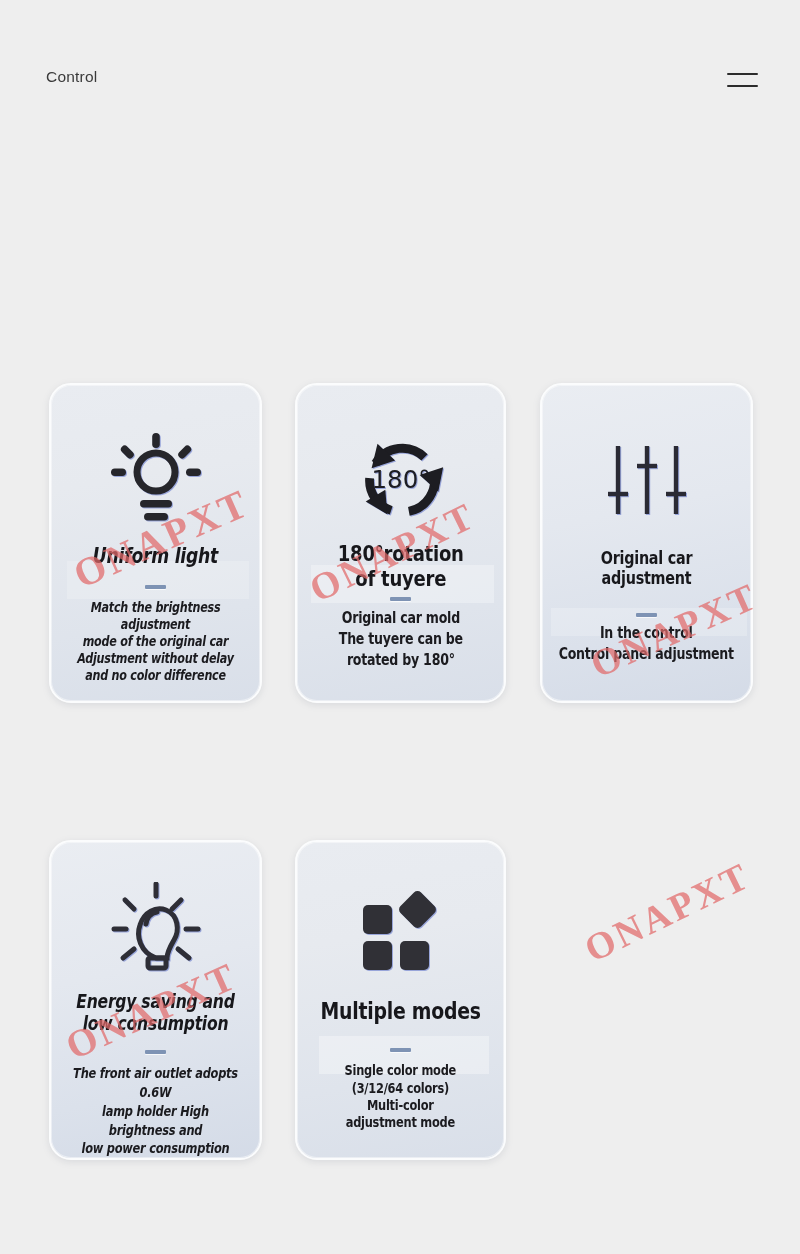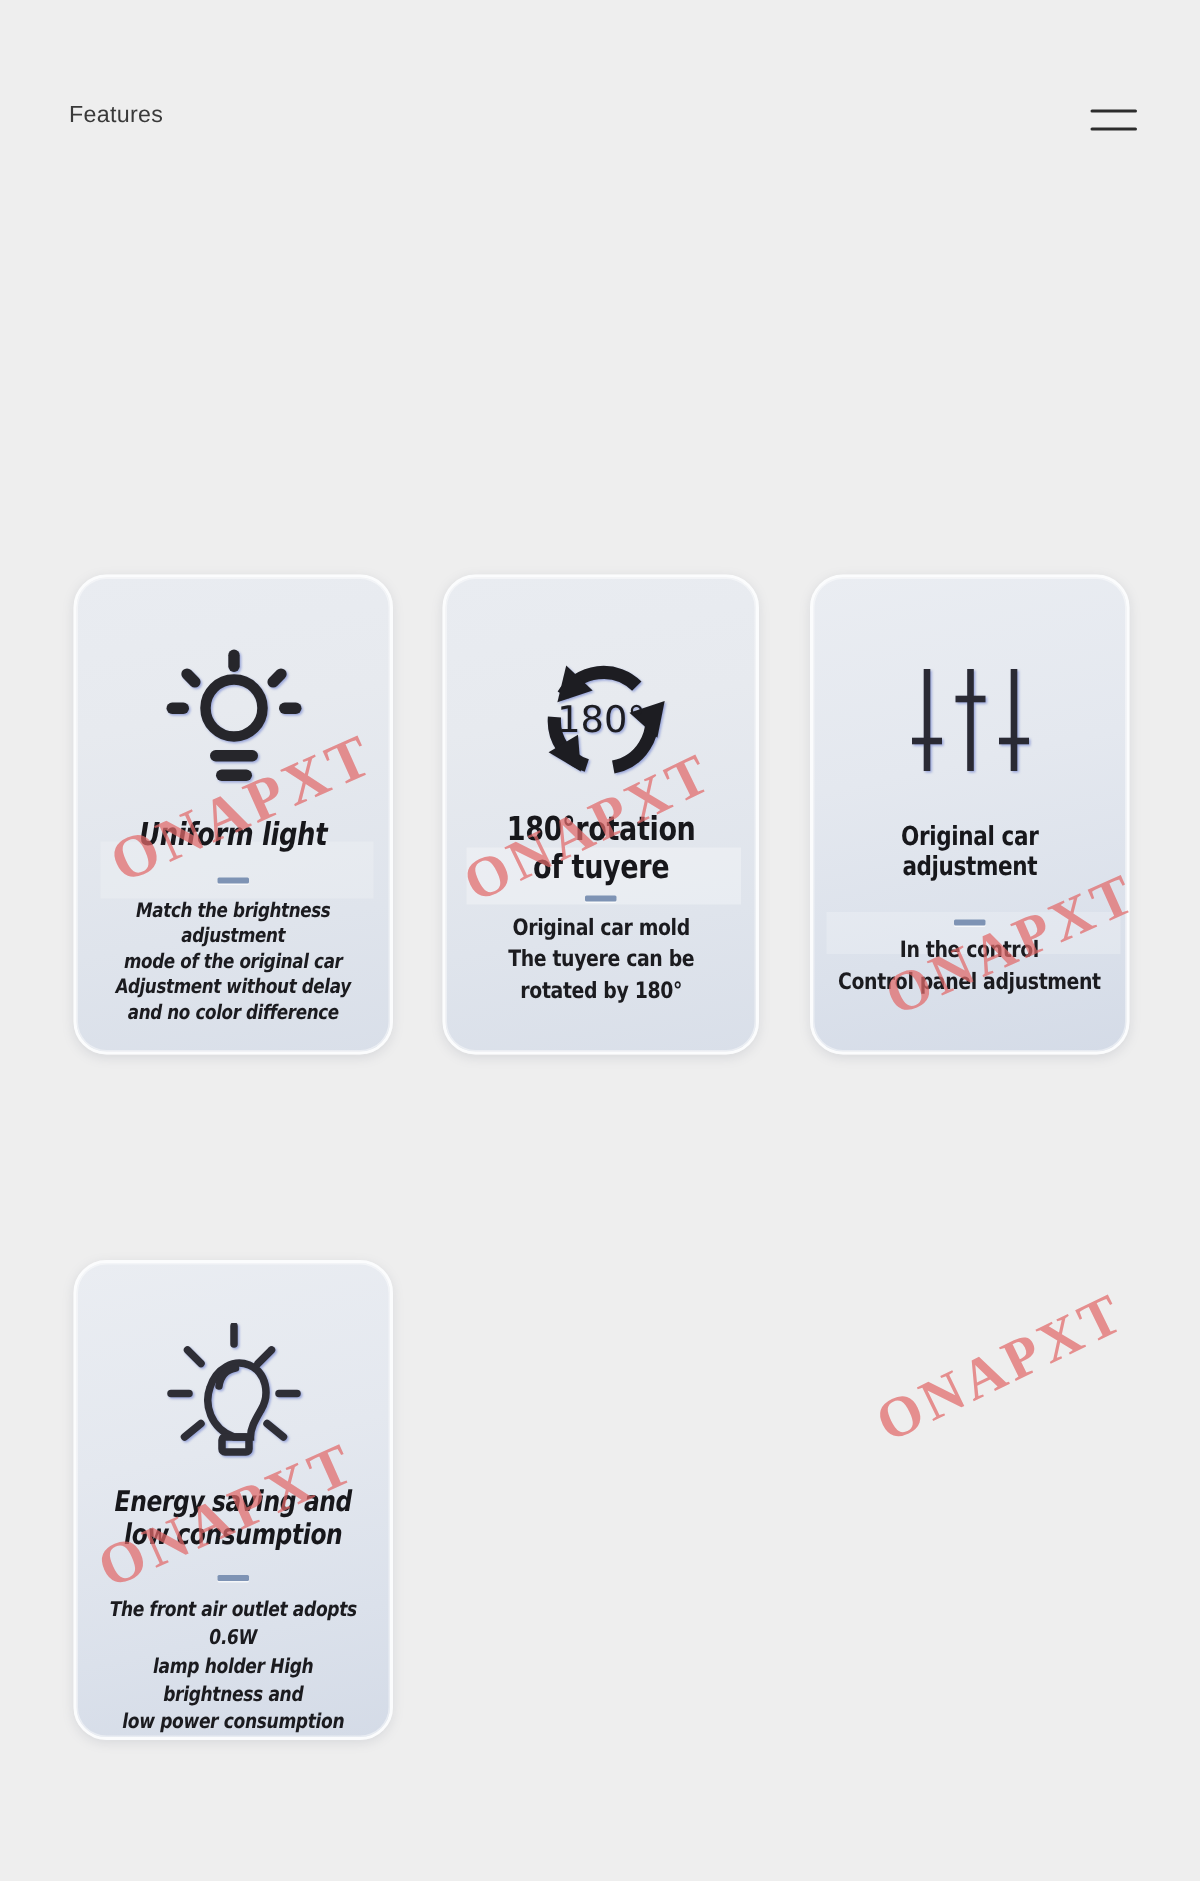--- a/index.html
+++ b/index.html
@@ -178,21 +178,21 @@
   .wm.w1 { left: 68px;  top: 515px; font-size: 40px; transform: rotate(-24deg); }
   .wm.w2 { left: 303px; top: 530px; font-size: 38px; transform: rotate(-26deg); }
   .wm.w3 { left: 585px; top: 608px; font-size: 38px; transform: rotate(-24deg); }
   .wm.w4 { left: 60px;  top: 988px; font-size: 39px; transform: rotate(-24deg); }
   .wm.w6 { left: 578px; top: 890px; font-size: 38px; transform: rotate(-26deg); }
 </style>
 </head>
 <body>
 
 <div class="header">
-  <div class="header-title">Features</div>
+  <div class="header-title">Control</div>
   <div class="hamburger">
     <span></span>
     <span></span>
   </div>
 </div>
 
 <div class="grid">
 
   <div class="row row1">
 
@@ -294,20 +294,41 @@
         </div>
         <div class="card-title t-4">Energy saving and
 low consumption</div>
         <div class="divider"></div>
         <div class="card-desc de-4">The front air outlet adopts 0.6W
 lamp holder High brightness and
 low power consumption</div>
       </div>
     </div>
 
+    <div class="card c2">
+      <div class="band b5"></div>
+      <div class="card-inner">
+        <div class="icon-wrap pad-b">
+          <svg class="icon-svg" width="80" height="80" viewBox="0 0 80 80">
+            <g fill="#303036">
+              <rect x="2" y="14" width="29" height="29" rx="5"></rect>
+              <rect x="2" y="50" width="29" height="29" rx="5"></rect>
+              <rect x="39" y="50" width="29" height="29" rx="5"></rect>
+              <rect x="42" y="4" width="29" height="29" rx="5" transform="rotate(45 56.5 18.5)"></rect>
+            </g>
+          </svg>
+        </div>
+        <div class="card-title t-5">Multiple modes</div>
+        <div class="divider d3"></div>
+        <div class="card-desc de-5">Single color mode
+(3/12/64 colors)
+Multi-color
+adjustment mode</div>
+      </div>
+    </div>
 
   </div>
 </div>
 
 <div class="wm w1">ONAPXT</div>
 <div class="wm w2">ONAPXT</div>
 <div class="wm w3">ONAPXT</div>
 <div class="wm w4">ONAPXT</div>
 <div class="wm w6">ONAPXT</div>
 

